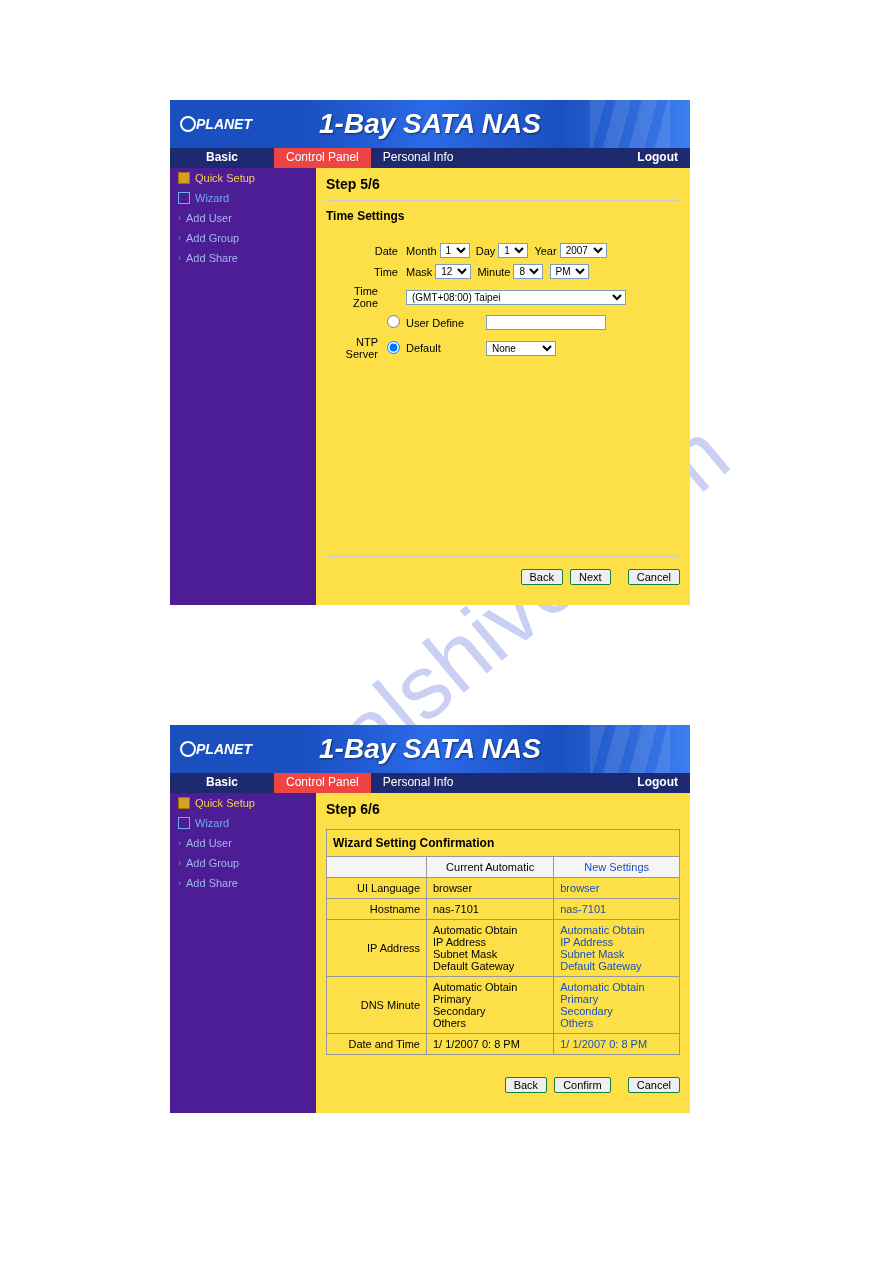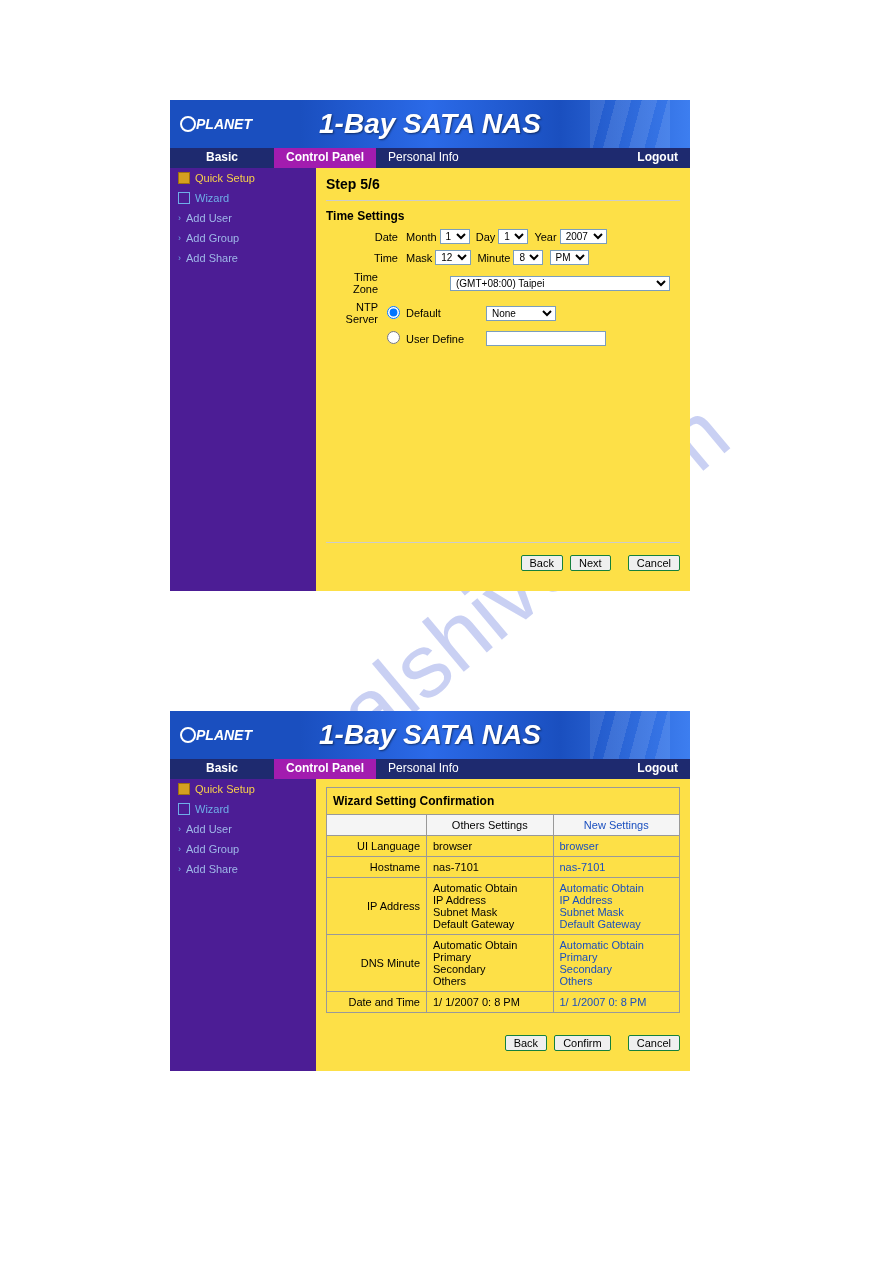--- a/index.html
+++ b/index.html
@@ -75,22 +75,22 @@
       background: #1e2a6f;
       display: flex;
       color: #fff;
       font-size: 12px;
     }
     .menu-item {
       padding: 2px 12px;
       cursor: pointer;
     }
     .menu-item.active {
-      background: #a21caf;
-      font-weight: bold;
+      background: #ef4444;
+      font-weight: normal;
     }
     .menu-item.basic {
       font-weight: bold;
       padding: 2px 36px;
     }
     .menu-spacer {
       flex: 1;
     }
     .content-row {
       display: flex;
@@ -132,21 +132,21 @@
     .step-title {
       font-size: 14px;
       font-weight: bold;
       padding-bottom: 8px;
       border-bottom: 1px solid #ccc;
       margin-bottom: 8px;
     }
     .section-title {
       font-size: 12px;
       font-weight: bold;
-      margin-bottom: 6px;
+      margin-bottom: 20px;
     }
     .form-row {
       display: flex;
       align-items: center;
       margin-bottom: 6px;
       font-size: 11px;
     }
     .form-label {
       width: 80px;
       text-align: right;
@@ -156,21 +156,20 @@
       margin-right: 3px;
     }
     select {
       font-size: 10px;
       border: 1px solid #7b9ebd;
       background: #fff;
       padding: 0 1px;
     }
     select.wide {
       width: 220px;
-      margin-left: 44px;
     }
     select.mid {
       width: 70px;
     }
     input[type="text"] {
       border: 1px solid #7b9ebd;
       font-size: 10px;
       padding: 1px 2px;
       width: 120px;
     }
@@ -299,31 +298,31 @@
         <select><option>PM</option></select>
       </div>
 
       <div class="form-row">
         <div class="form-label" style="width:60px;">Time Zone</div>
         <div style="width:20px;"></div>
         <select class="wide"><option>(GMT+08:00) Taipei</option></select>
       </div>
 
       <div class="form-row">
+        <div class="form-label" style="width:60px;"></div>
+        <div style="width:20px; text-align:center;"><input type="radio" style=""></div>
+        <div style="width:80px;">User Define</div>
+        <input type="text" style="">
+      </div>
+
+      <div class="form-row">
         <div class="form-label" style="width:60px;">NTP Server</div>
         <div style="width:20px; text-align:center;"><input type="radio" checked="" style=""></div>
         <div style="width:80px;">Default</div>
         <select class="mid"><option>None</option></select>
-      </div>
-
-      <div class="form-row">
-        <div class="form-label" style="width:60px;"></div>
-        <div style="width:20px; text-align:center;"><input type="radio" style=""></div>
-        <div style="width:80px;">User Define</div>
-        <input type="text" style="">
       </div>
 
       <div class="spacer-tall"></div>
 
       <div class="button-row">
         <button class="btn">Back</button>
         <button class="btn">Next</button>
         <button class="btn" style="margin-left:14px;">Cancel</button>
       </div>
     </div>
@@ -363,27 +362,28 @@
       <div class="side-item">
         <span class="chev">›</span>
         <span>Add Group</span>
       </div>
       <div class="side-item">
         <span class="chev">›</span>
         <span>Add Share</span>
       </div>
     </div>
     <div class="main">
+      <div class="step-title" style="border-bottom:none; margin-bottom:4px;">Step 6/6</div>
 
       <div class="conf-caption">Wizard Setting Confirmation</div>
       <table class="conf">
         <tbody>
             <tr>
           <th style="width:100px;"></th>
-          <th>Others Settings</th>
+          <th>Current Automatic</th>
           <th><a class="new-link">New Settings</a></th>
         </tr>
         <tr>
           <td class="row-label">UI Language</td>
           <td>browser</td>
           <td class="new-col">browser</td>
         </tr>
         <tr>
           <td class="row-label">Hostname</td>
           <td>nas-7101</td>

